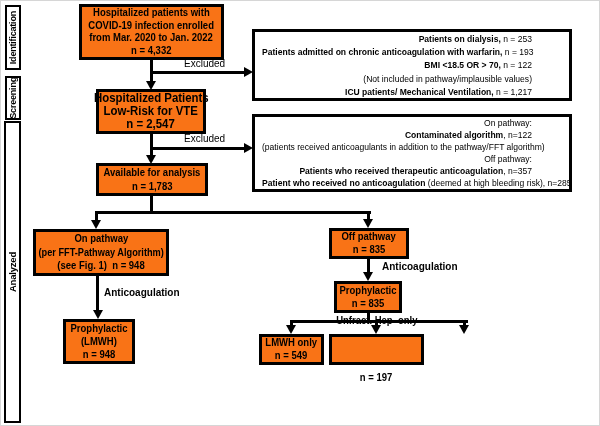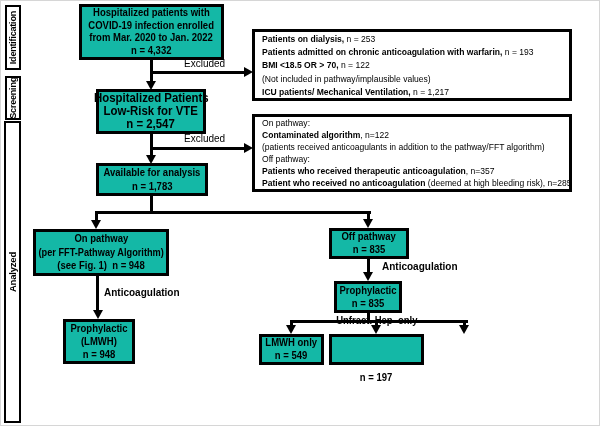--- a/index.html
+++ b/index.html
@@ -1,26 +1,26 @@
 <!DOCTYPE html>
 <html><head>
 <meta charset="utf-8">
 <style>
   html,body{margin:0;padding:0;background:#fff;}
   body{font-family:"Liberation Sans", sans-serif; color:#000;}
   #canvas{position:relative;width:600px;height:426px;background:#ffffff;border:1px solid #d6d6d6;box-sizing:border-box;overflow:hidden;}
 
   
-  .fbox{position:absolute;box-sizing:border-box;border:3px solid #000;background:#14b8a6;
+  .fbox{position:absolute;box-sizing:border-box;border:3px solid #000;background:#f97316;
         display:flex;flex-direction:column;justify-content:center;align-items:center;text-align:center;}
   .fbox .bline{font-weight:bold;white-space:pre;transform:scaleX(0.95);transform-origin:50% 50%;}
 
   
   .ebox{position:absolute;box-sizing:border-box;border:3px solid #000;background:#fff;
-        display:flex;flex-direction:column;justify-content:center;padding:2px 7px;text-align:left;}
+        display:flex;flex-direction:column;justify-content:center;padding:2px 7px;text-align:right;}
   .ebox .eline{font-size:9.5px;white-space:pre;transform:scaleX(0.90);transform-origin:0 50%;}
   .ebox .eline b{font-weight:bold;}
 
   
   .sbox{position:absolute;box-sizing:border-box;border:2px solid #000;background:#fff;
         display:flex;align-items:center;justify-content:center;}
   .sbox .vtext{writing-mode:vertical-rl;transform:rotate(180deg);font-weight:bold;font-size:9px;letter-spacing:-0.2px;white-space:pre;}
 
   
   .ln{position:absolute;background:#000;}

